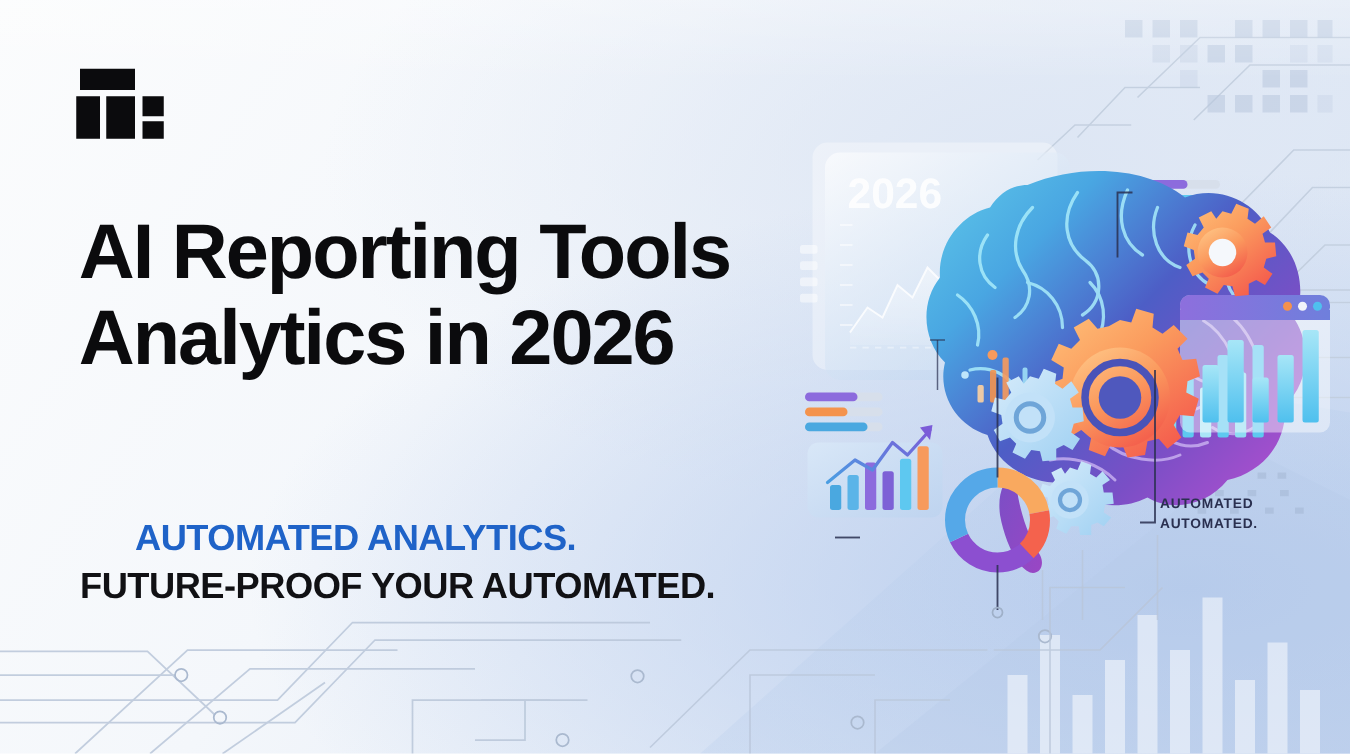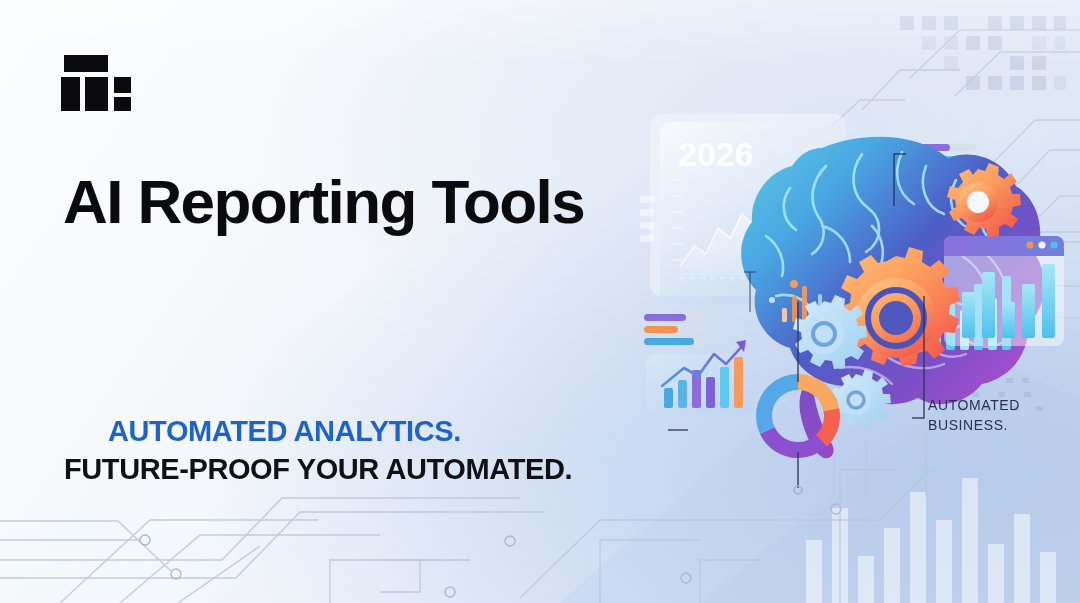--- a/index.html
+++ b/index.html
@@ -68,22 +68,22 @@
   .illustration {
     position:absolute;
     left:626px; top:96px;
     width:444px; height:400px;
   }
   .illustration svg { display:block; width:100%; height:100%; }
 
   .ill-label {
     position:absolute;
     left:928px; top:396px;
-    font-size:14px;
-    font-weight:normal;
+    font-size:11px;
+    font-weight:bold;
     letter-spacing:0.6px;
     line-height:1.42;
     color:#2a3050;
     white-space:nowrap;
   }
   .ill-label span { display:block; }
 </style>
 </head>
 <body>
 
@@ -212,20 +212,21 @@
   <div class="logo">
     <span class="lg-top"></span>
     <span class="lg-l"></span>
     <span class="lg-m"></span>
     <span class="lg-r1"></span>
     <span class="lg-r2"></span>
   </div>
 
   <h1 class="headline">
     <span class="hl-line">AI Reporting Tools</span>
+    <span class="hl-line">Analytics in 2026</span>
   </h1>
 
   <div class="subtitle">
     <span class="sub-accent">AUTOMATED ANALYTICS.</span>
     <span class="sub-dark">FUTURE-PROOF YOUR AUTOMATED.</span>
   </div>
 
   <div class="illustration">
     <svg viewBox="0 0 444 400" preserveAspectRatio="xMidYMid meet">
       <defs>
@@ -485,16 +486,16 @@
       <g stroke="#b9c6d9" stroke-width="1.3" fill="none" opacity="0.75">
         <line x1="208" y1="360" x2="208" y2="400"></line>
         <line x1="240" y1="344" x2="240" y2="400"></line>
         <line x1="300" y1="332" x2="300" y2="400"></line>
       </g>
     </svg>
   </div>
 
   <div class="ill-label">
     <span>AUTOMATED</span>
-    <span>BUSINESS.</span>
+    <span>AUTOMATED.</span>
   </div>
 
 </div>
 
 </body></html>

